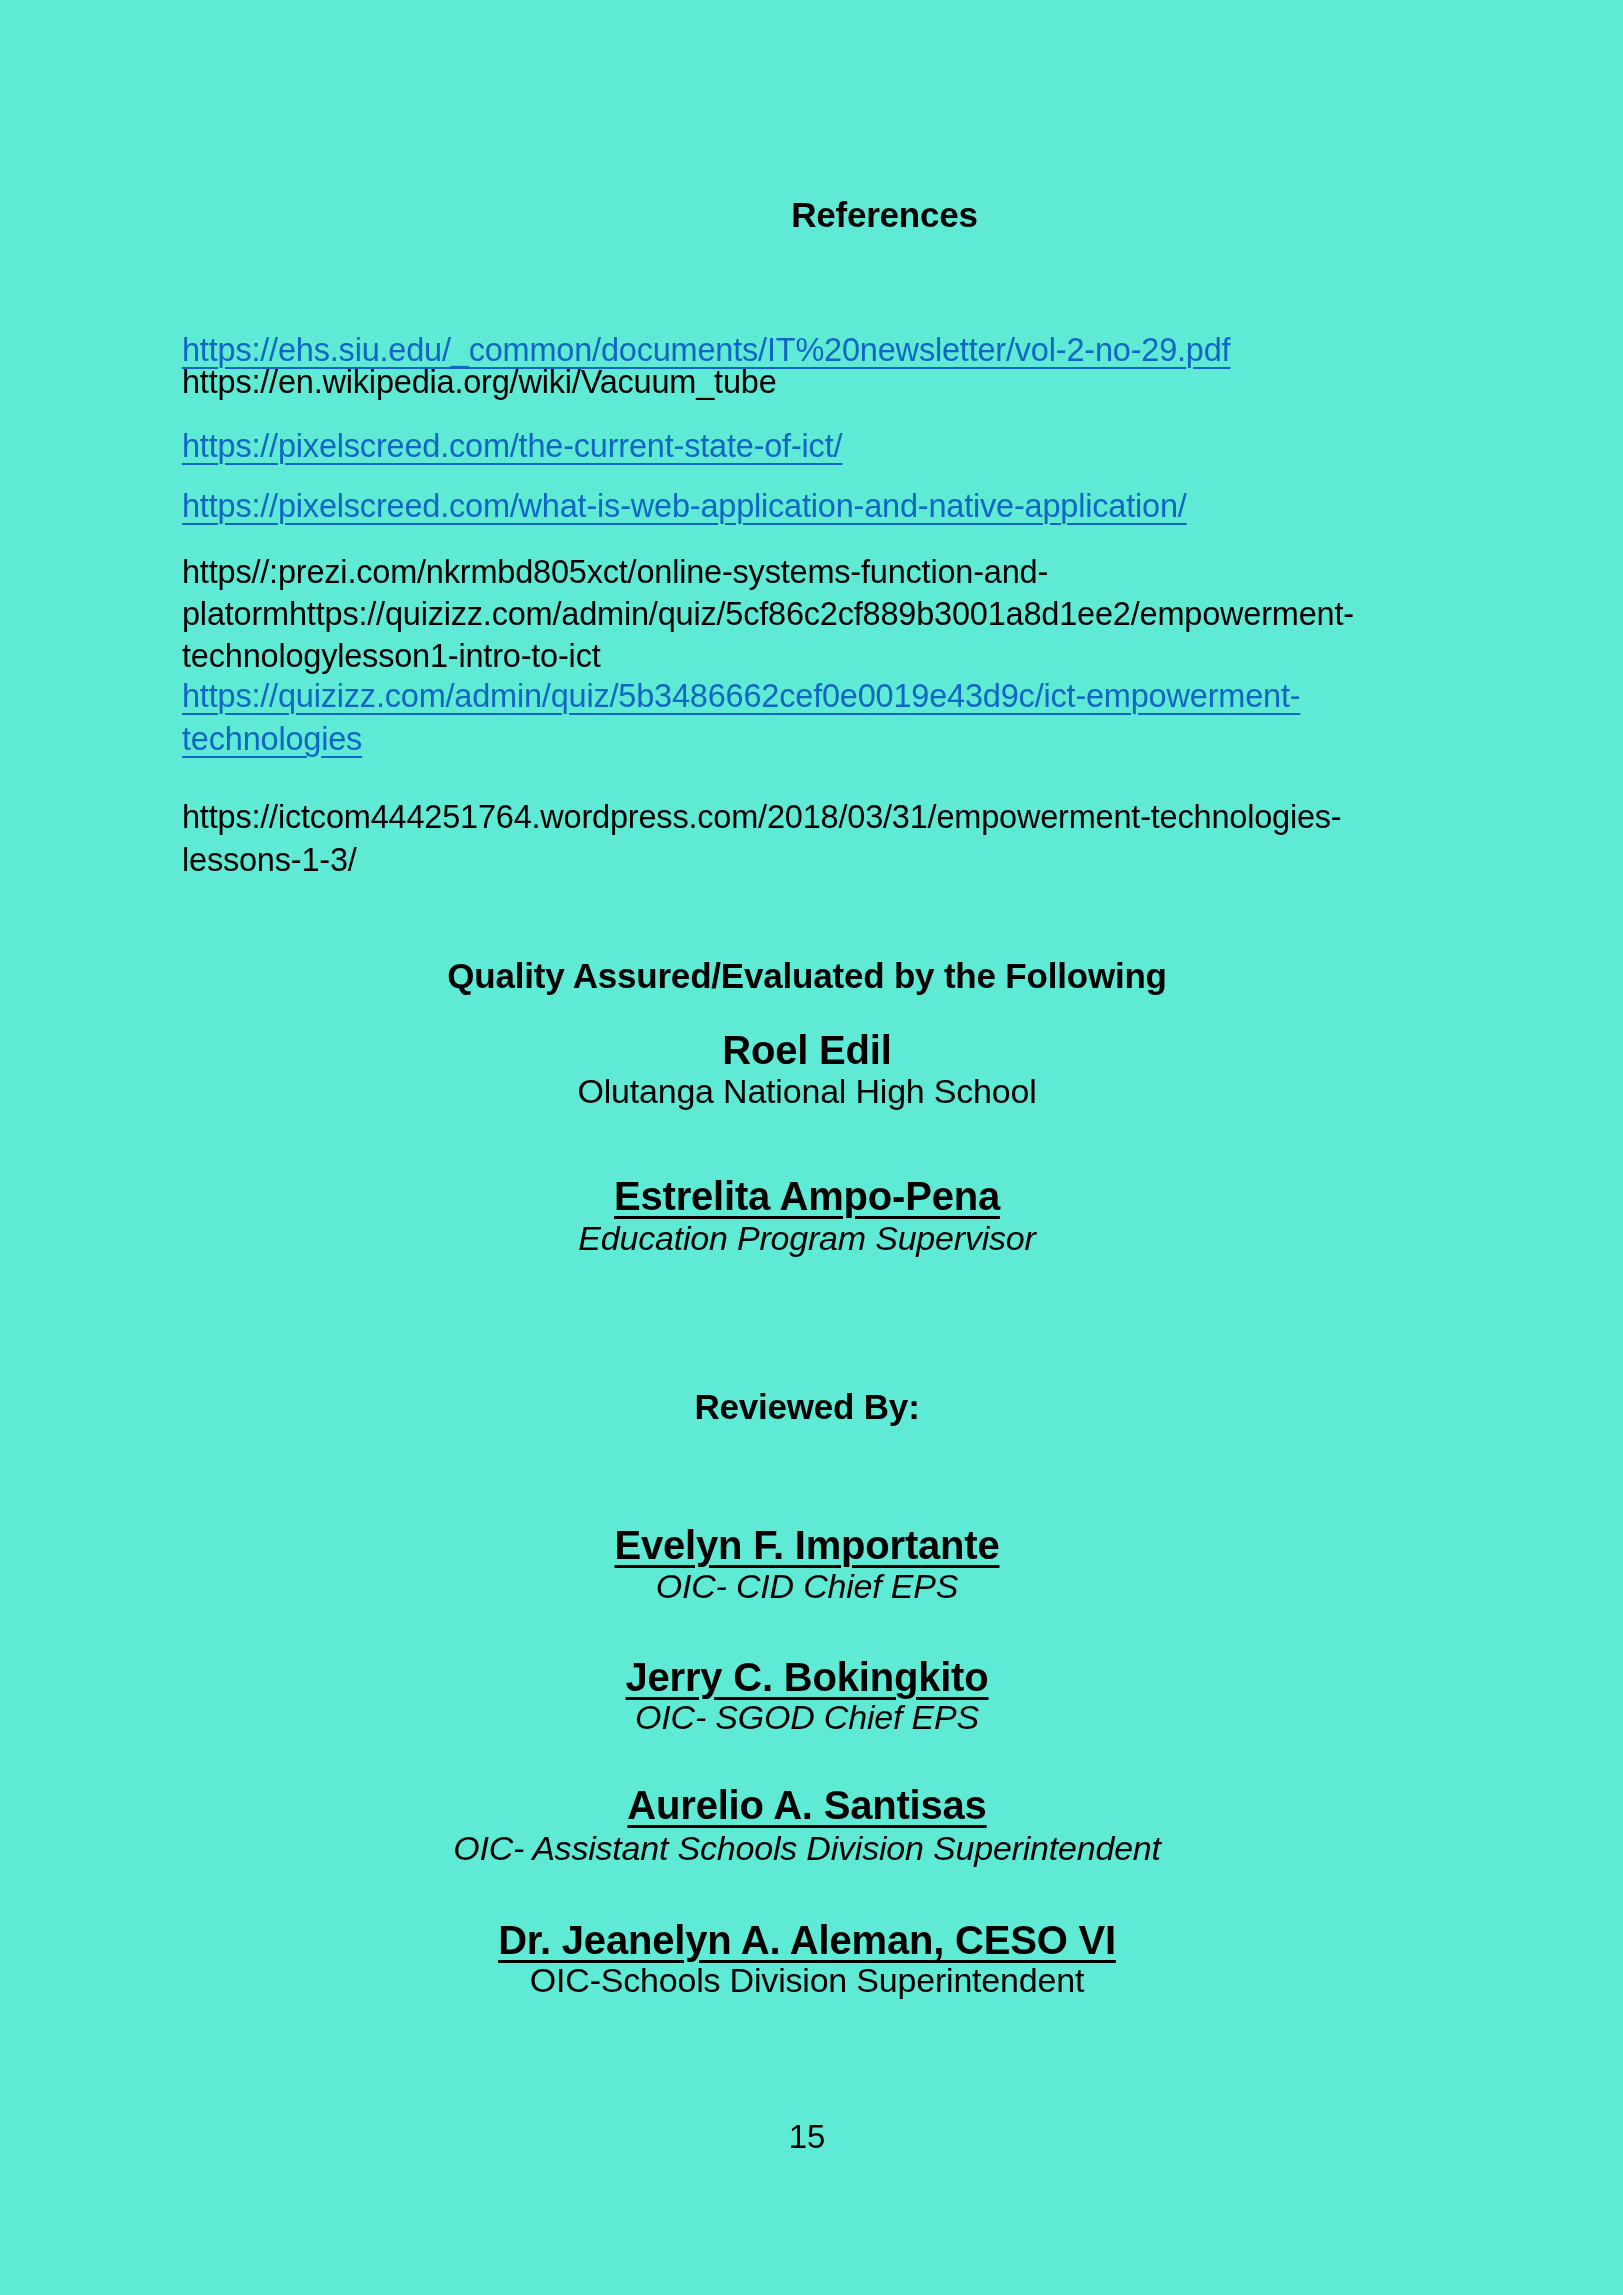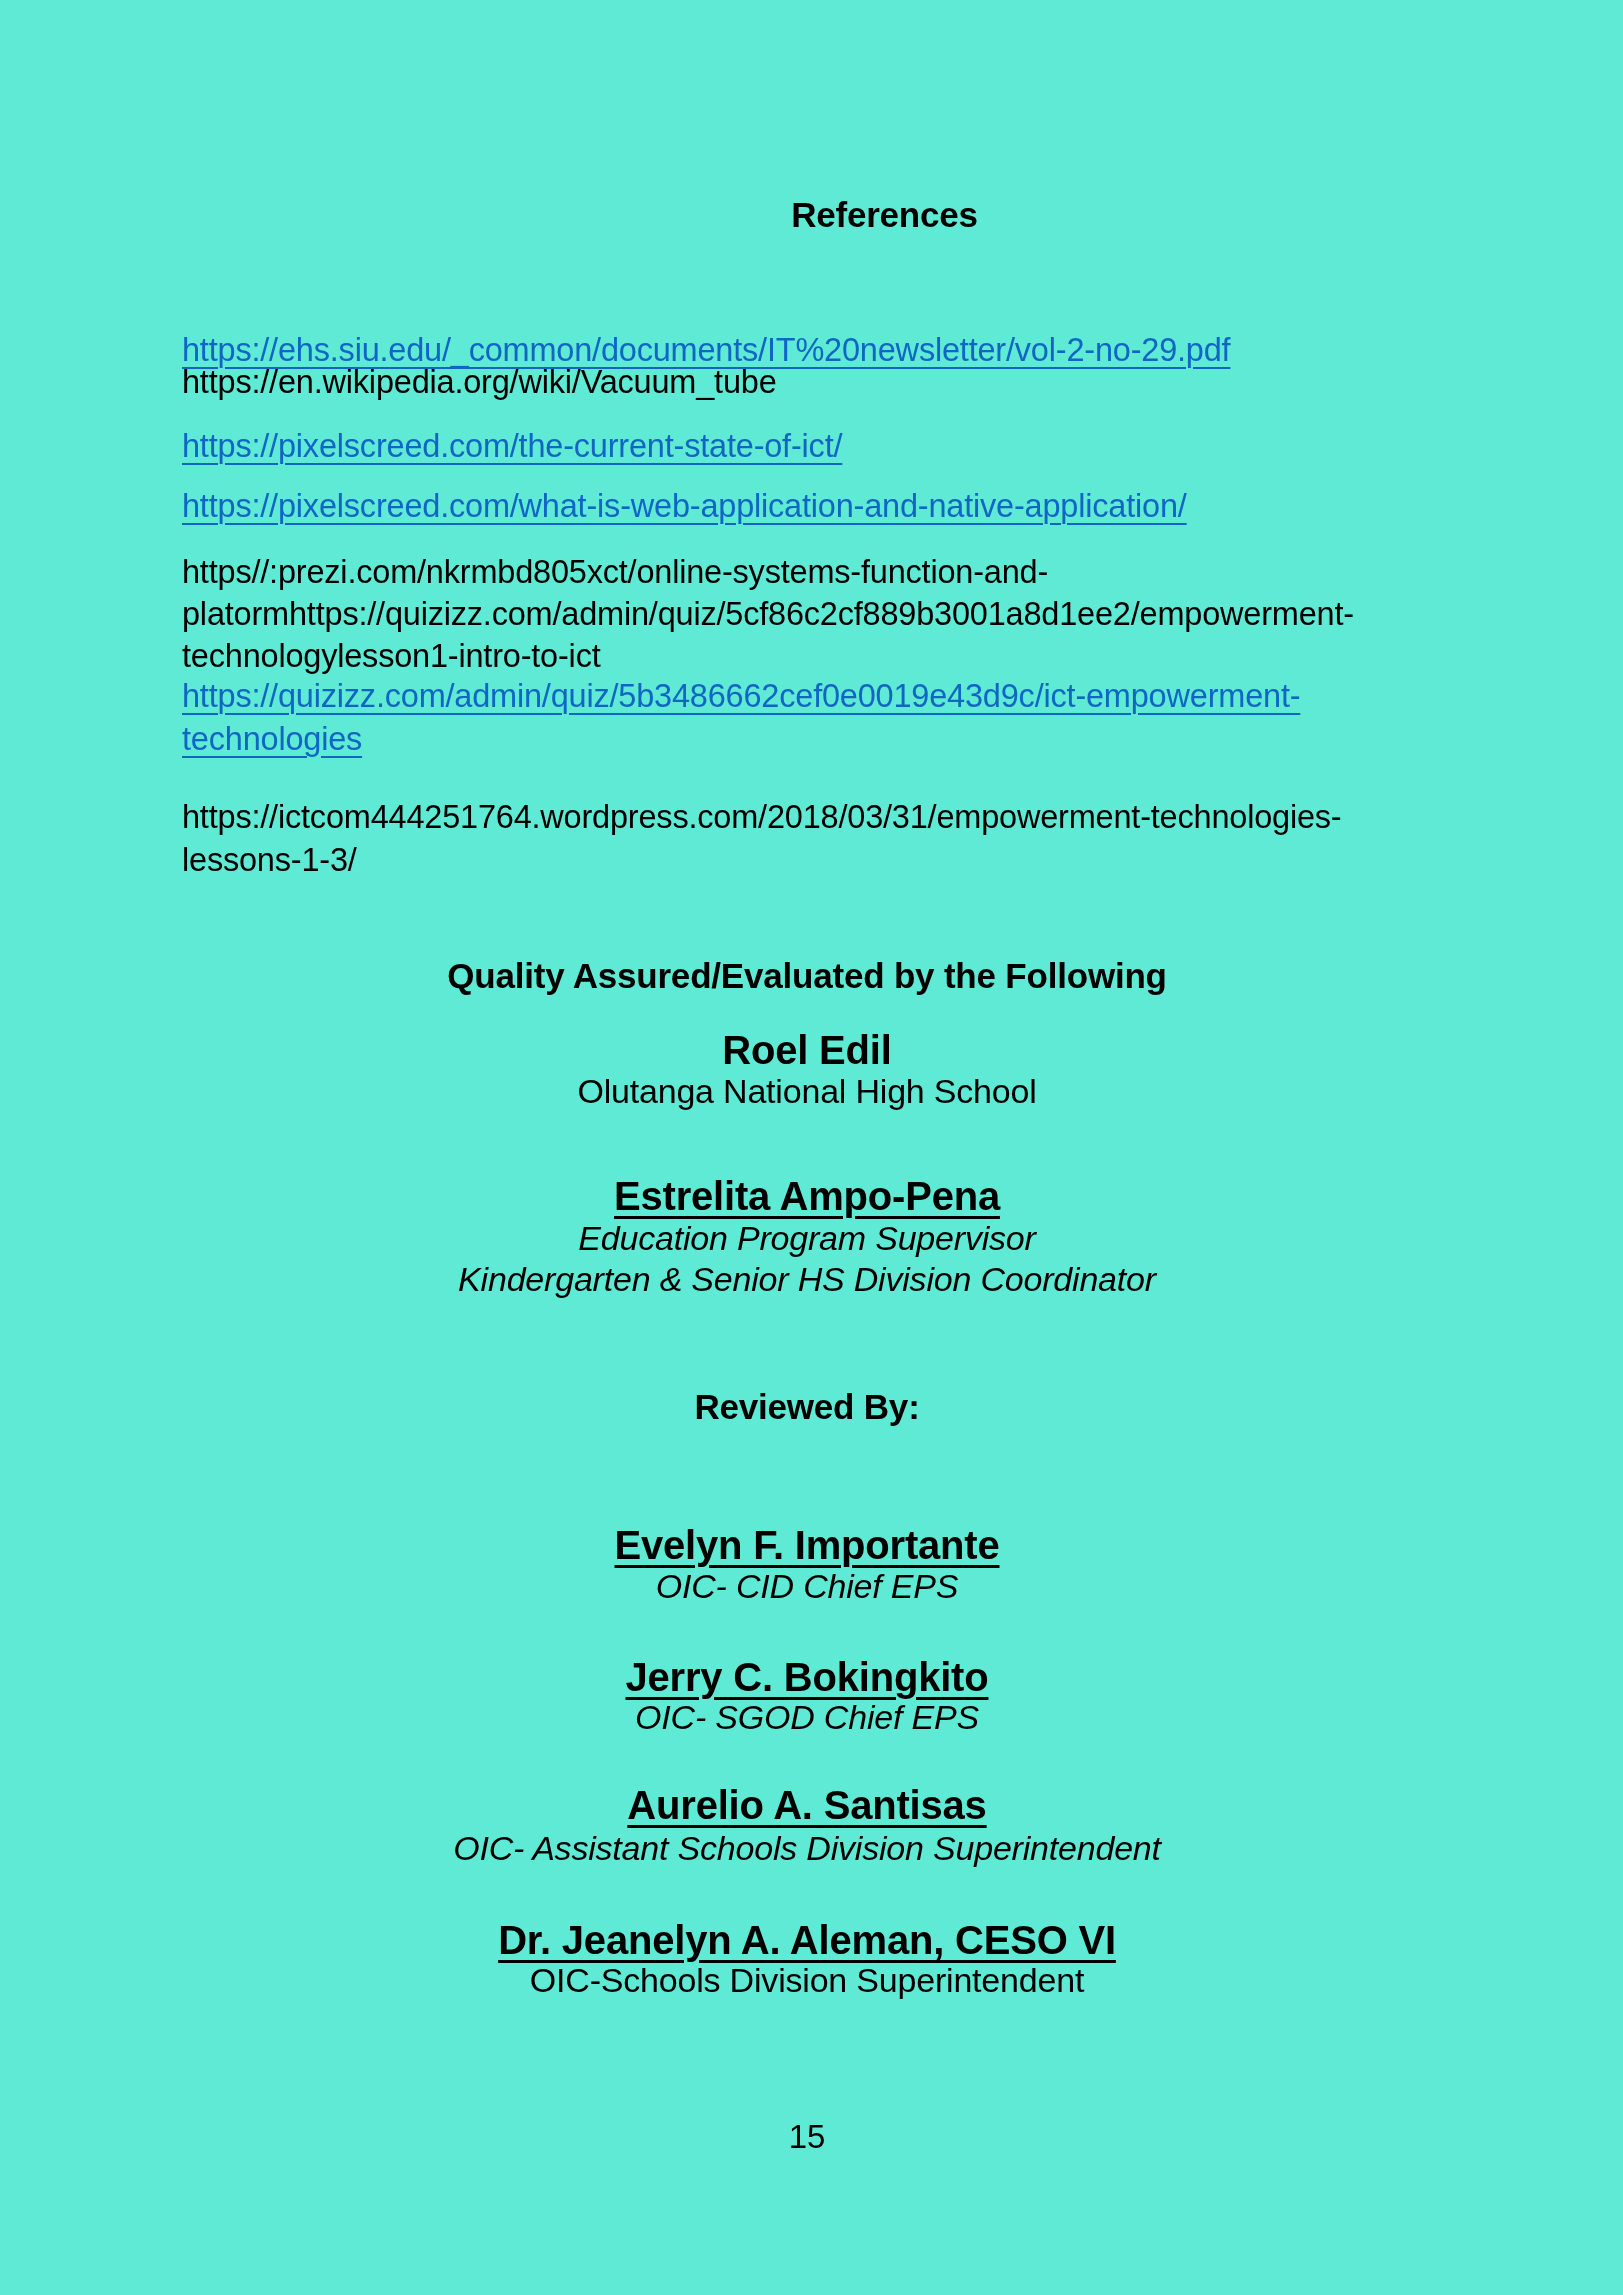--- a/index.html
+++ b/index.html
@@ -63,21 +63,20 @@
 
   <div class="line centered heading" style="top:958px;">Quality Assured/Evaluated by the Following</div>
 
   <div class="line centered name" style="top:1030px;">Roel Edil</div>
   <div class="line centered role" style="top:1074px;">Olutanga National High School</div>
 
   <div class="line centered name" style="top:1176px;">
     <span class="nameline">Estrelita Ampo-Pena</span>
   </div>
   <div class="line centered role italic" style="top:1221px;">Education Program Supervisor</div>
-  <div class="line centered role italic" style="top:1262px;">Kindergarten &amp; Senior HS Division Coordinator</div>
 
   <div class="line centered heading" style="top:1389px;">Reviewed By:</div>
 
   <div class="line centered name" style="top:1525px;">
     <span class="nameline">Evelyn F. Importante</span>
   </div>
   <div class="line centered role italic" style="top:1569px;">OIC- CID Chief EPS</div>
 
   <div class="line centered name" style="top:1657px;">
     <span class="nameline">Jerry C. Bokingkito</span>

